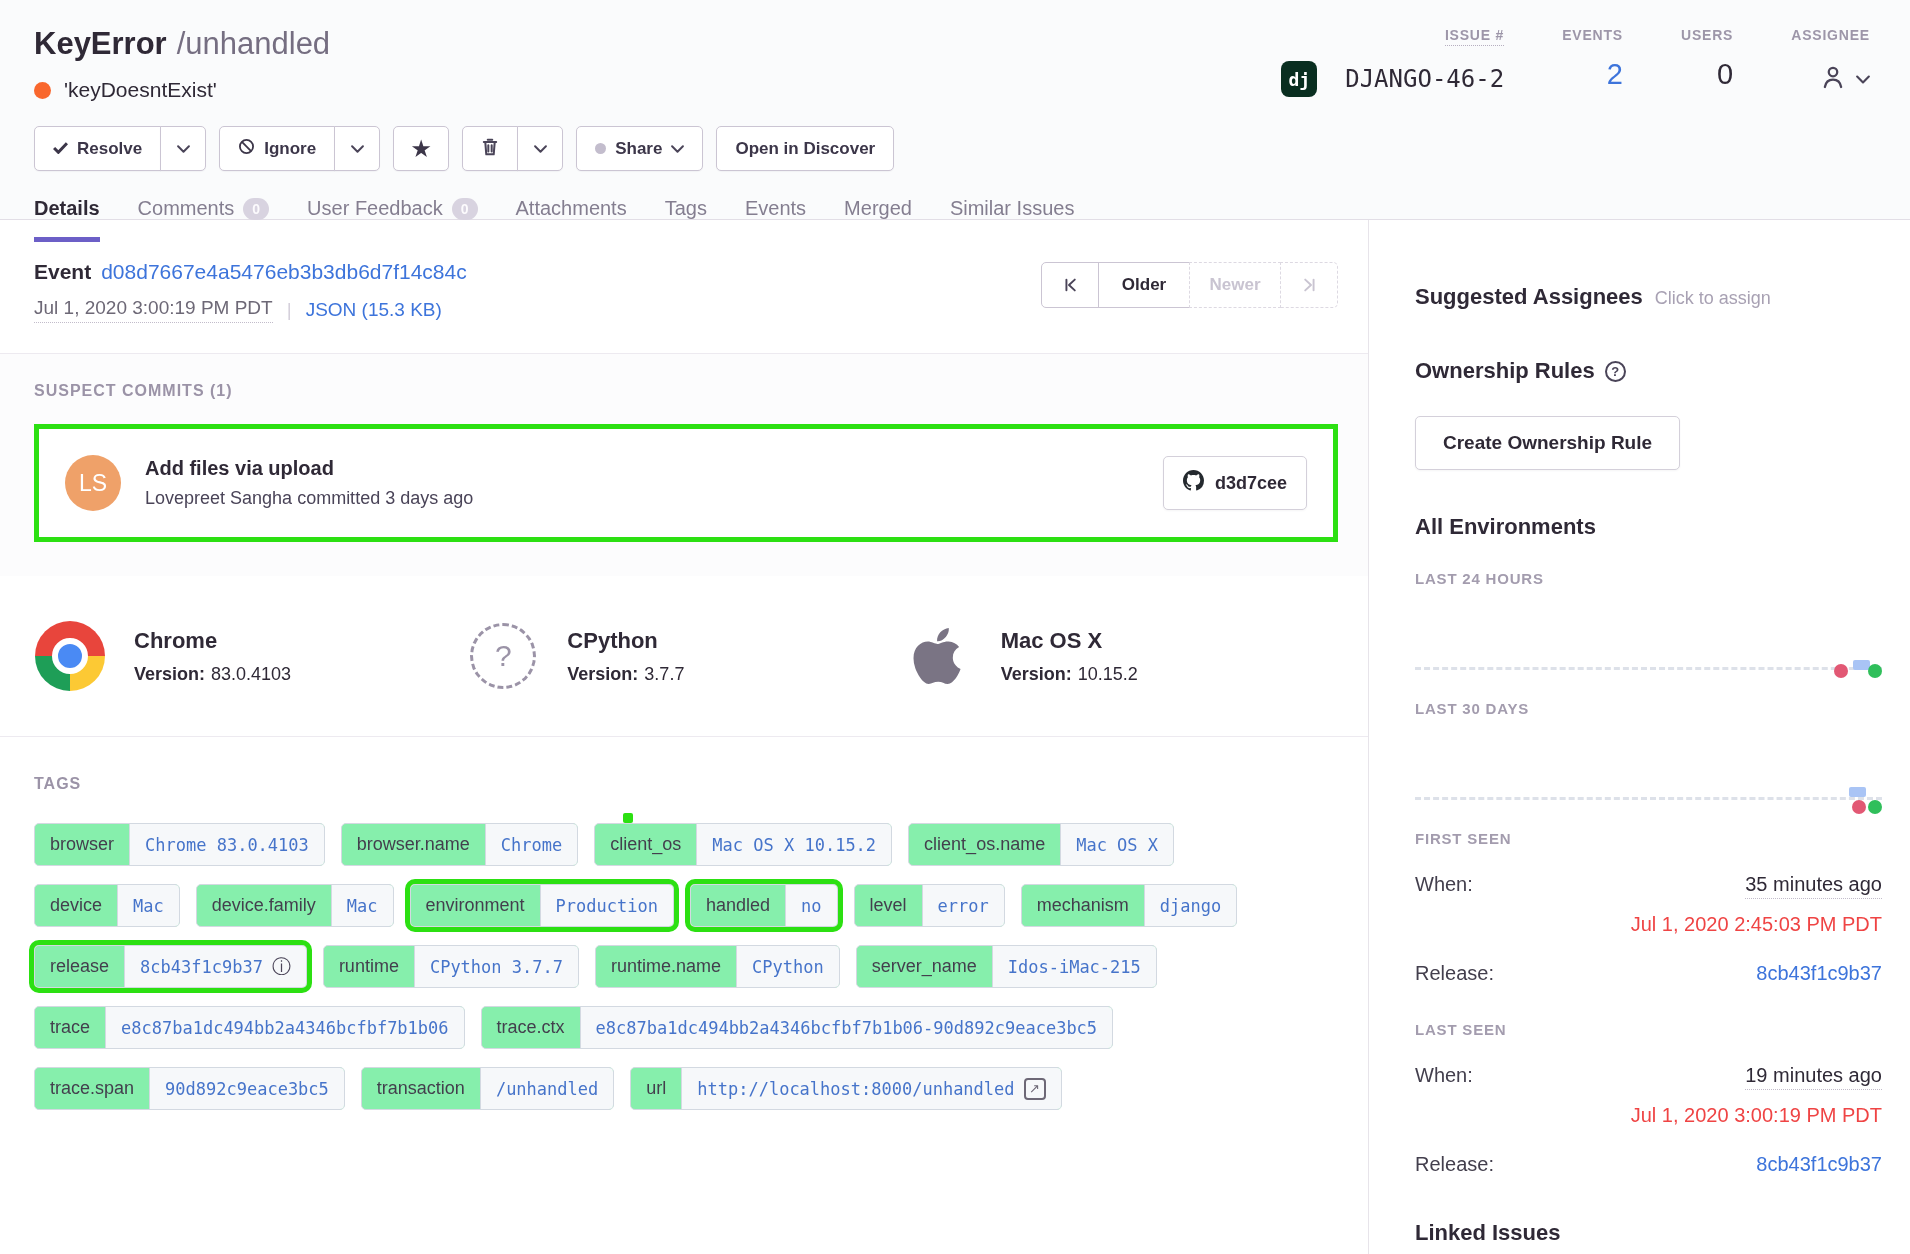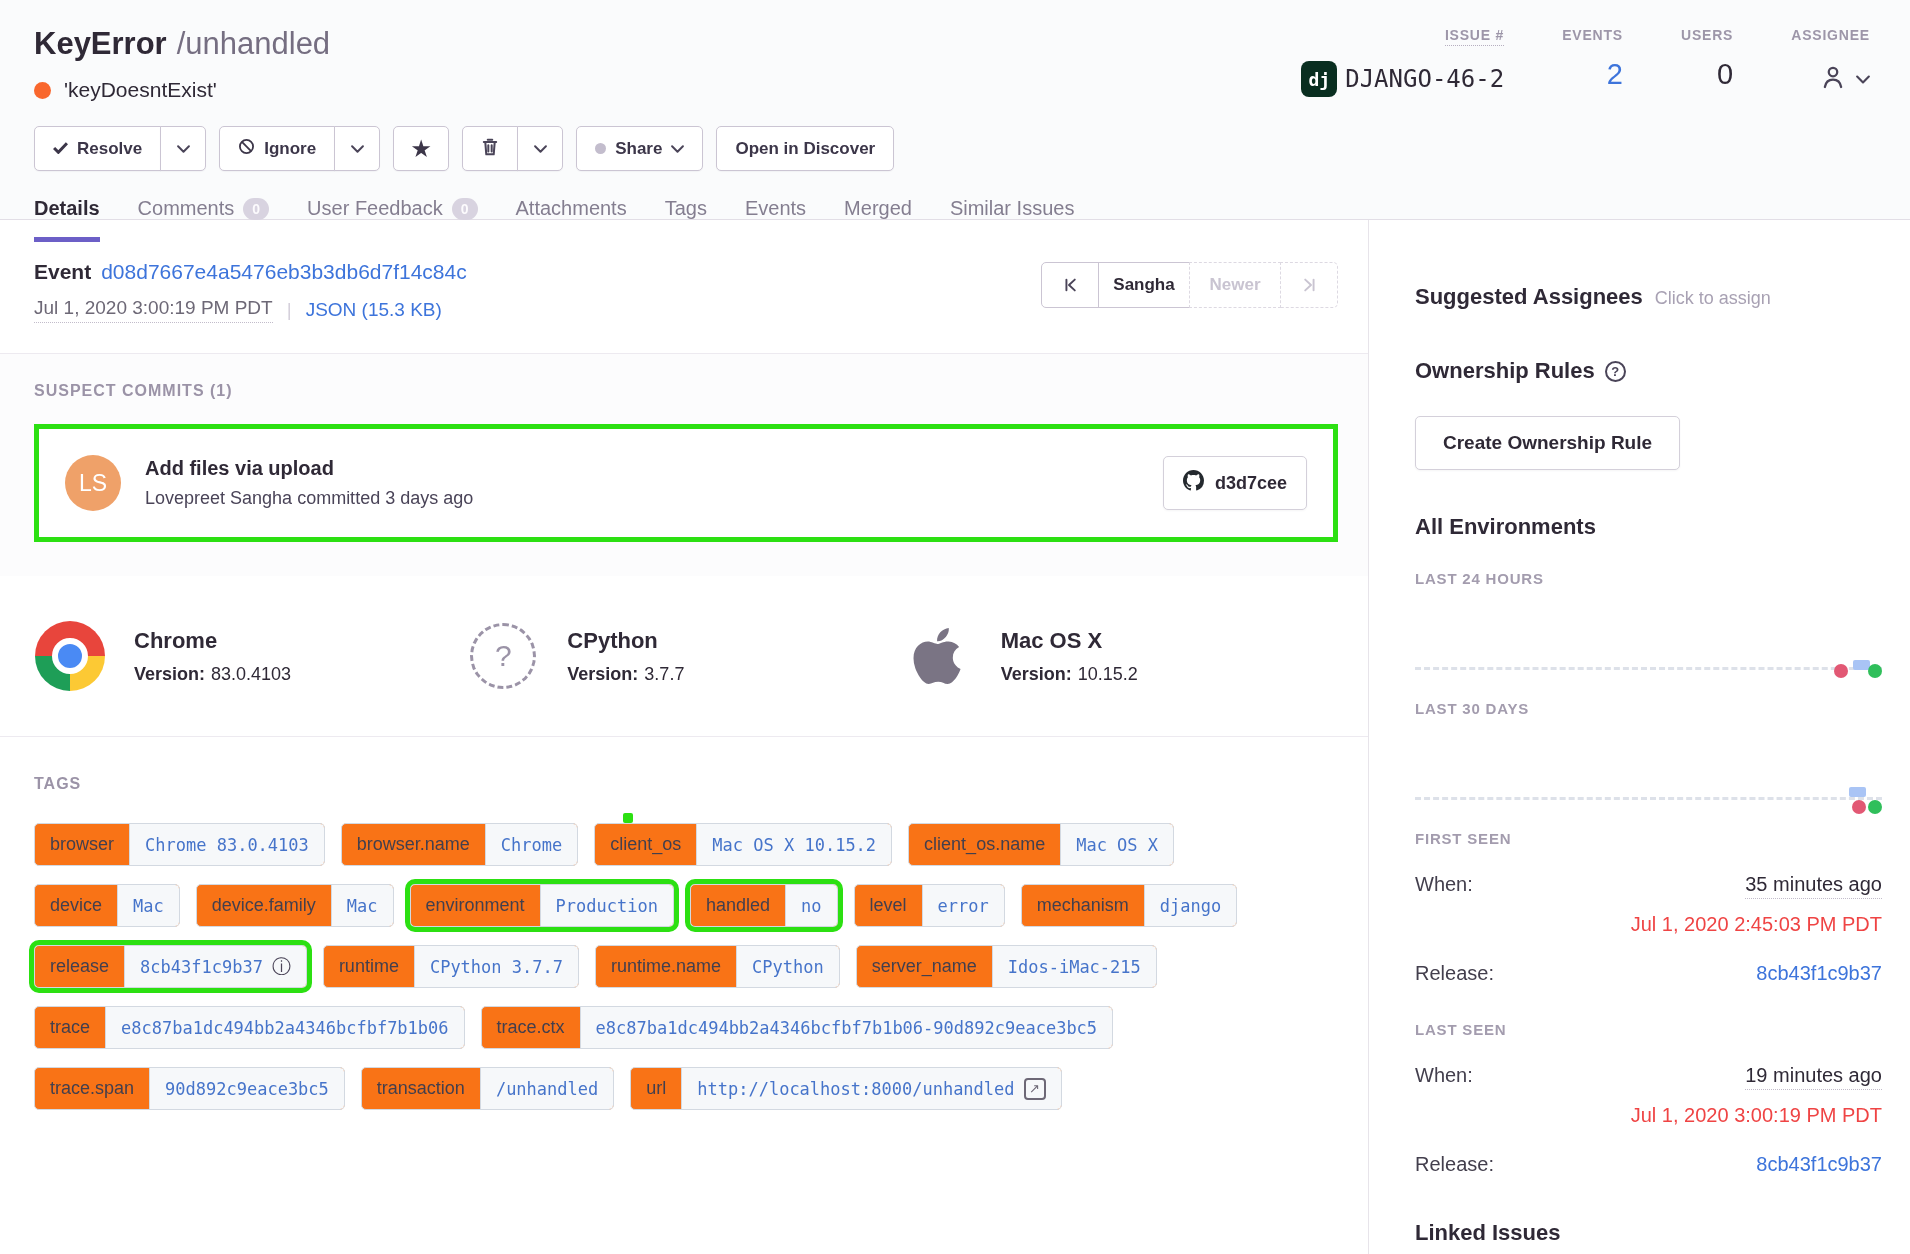--- a/index.html
+++ b/index.html
@@ -16,21 +16,21 @@
   .culprit-row { display:flex; align-items:center; margin-top:14px; }
   .level-dot { width:17px; height:17px; border-radius:50%; background:#f9672d; margin-right:13px; }
   .culprit-text { font-size:21px; color:#2f2936; }
 
   .stats { display:flex; gap:58px; padding-top:2px; }
   .stat-col { text-align:right; }
   .stat-label { display:inline-block; font-size:14px; font-weight:bold; letter-spacing:.8px; color:#9d96a9; margin-bottom:15px; }
   .stat-label.dotted { border-bottom:1px dotted #b6afc0; padding-bottom:2px; }
   .stat-value { font-size:29px; color:#2f2936; }
   .stat-value.blue { color:#3d74db; }
-  .issue-value { display:flex; align-items:center; gap:8px; font-family:"DejaVu Sans Mono", monospace; font-size:24px; }
+  .issue-value { display:flex; align-items:center; gap:28px; font-family:"DejaVu Sans Mono", monospace; font-size:24px; }
   .dj-badge { width:36px; height:36px; border-radius:8px; background:#092e20; color:#fff; font-family:"DejaVu Sans Mono",monospace; font-size:18px; font-weight:bold; display:flex; align-items:center; justify-content:center; }
   .assignee-value { display:flex; align-items:center; justify-content:flex-end; gap:8px; margin-top:4px; cursor:pointer; }
 
   
   .actions-row { display:flex; gap:13px; margin-top:24px; }
   .btn-group { display:flex; }
   .btn { display:inline-flex; align-items:center; justify-content:center; gap:9px; height:45px; padding:0 18px;
          background:#fff; border:1px solid #cbc5d3; border-radius:5px; font-size:17px; font-weight:bold; color:#3c3649;
          cursor:pointer; box-shadow:0 1px 1px rgba(60,50,80,.04); }
   .btn-group .btn:first-child { border-radius:5px 0 0 5px; }
@@ -94,21 +94,21 @@
   .cpython-ball { width:66px; height:66px; border-radius:50%; border:3px dashed #9b93a7; color:#9b93a7;
       font-size:30px; display:flex; align-items:center; justify-content:center; }
   .context-name { font-size:22px; font-weight:bold; color:#2f2936; }
   .context-version { font-size:18px; color:#2f2936; margin-top:10px; }
   .context-version b { margin-right:6px; }
 
   
   .tags-section { padding:38px 34px; }
   .tag-list { margin-top:30px; display:flex; flex-wrap:wrap; gap:18px 16px; max-width:1296px; }
   .tag-pill { display:inline-flex; align-items:stretch; height:43px; border:1px solid #d3d9e1; border-radius:5px;
-              background:#f97316; position:relative; }
+              background:#86efac; position:relative; }
   .tag-pill.hl { outline:5px solid #2ce012; }
   .tag-key { display:flex; align-items:center; padding:0 15px; font-size:18px; color:#433f4d; }
   .tag-value { display:flex; align-items:center; gap:9px; padding:0 15px; background:#f6f8fa;
                border-left:1px solid #d3d9e1; border-radius:0 4px 4px 0;
                font-family:"DejaVu Sans Mono",monospace; font-size:17px; color:#4674ca; }
   .info-icon { font-size:19px; color:#4a4458; font-family:"DejaVu Sans",sans-serif; }
   .ext-icon { width:22px; height:22px; border:2px solid #6d6876; border-radius:4px; color:#6d6876;
               font-size:13px; display:inline-flex; align-items:center; justify-content:center;
               font-family:"DejaVu Sans",sans-serif; }
   .annot-dot { position:absolute; top:-11px; left:28px; width:10px; height:10px; background:#2ce012; border-radius:2px; }
@@ -293,21 +293,21 @@
           <a class="json-link">JSON (15.3 KB)</a>
         </div>
       </div>
       <div class="pagination">
         <button class="page-btn first">
             <svg class="stroke-ic" width="15" height="14" viewBox="0 0 14 12">
               <path d="M3.2 1v10"></path>
               <path d="M11 1L5.6 6l5.4 5"></path>
             </svg>
           </button>
-        <button class="page-btn mid">Sangha</button>
+        <button class="page-btn mid">Older</button>
         <button class="page-btn mid disabled">Newer</button>
         <button class="page-btn last disabled">
             <svg width="15" height="14" viewBox="0 0 14 12" style="stroke:#c9c4d1;fill:none;stroke-width:1.8;stroke-linecap:round;stroke-linejoin:round">
               <path d="M10.8 1v10"></path>
               <path d="M3 1l5.4 5L3 11"></path>
             </svg>
           </button>
       </div>
     </section>
 

